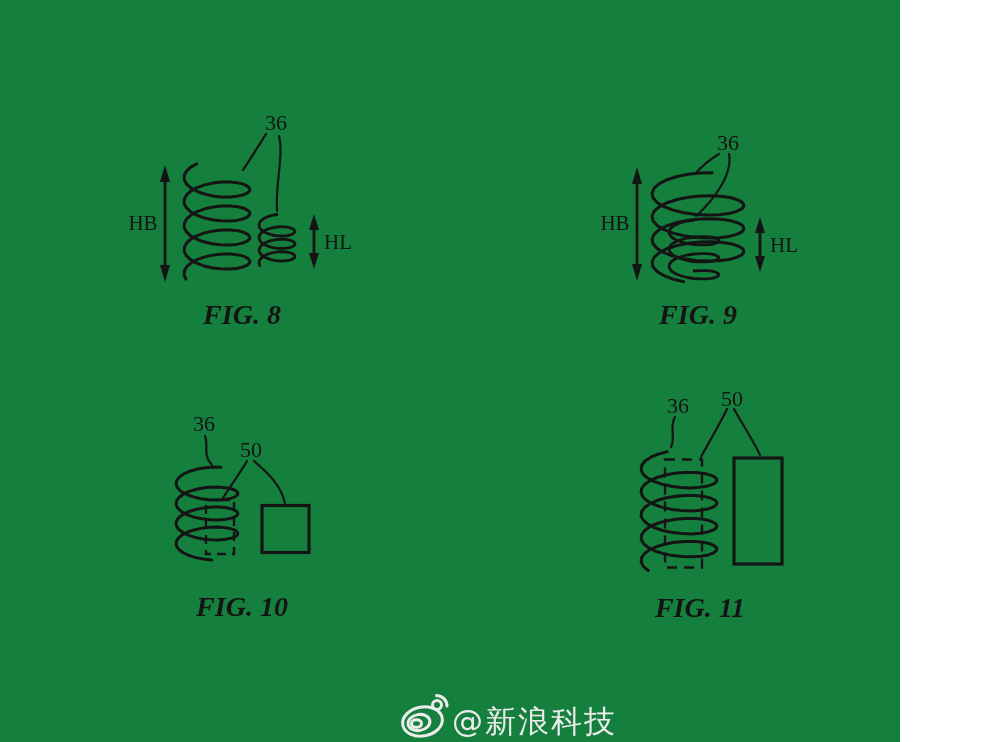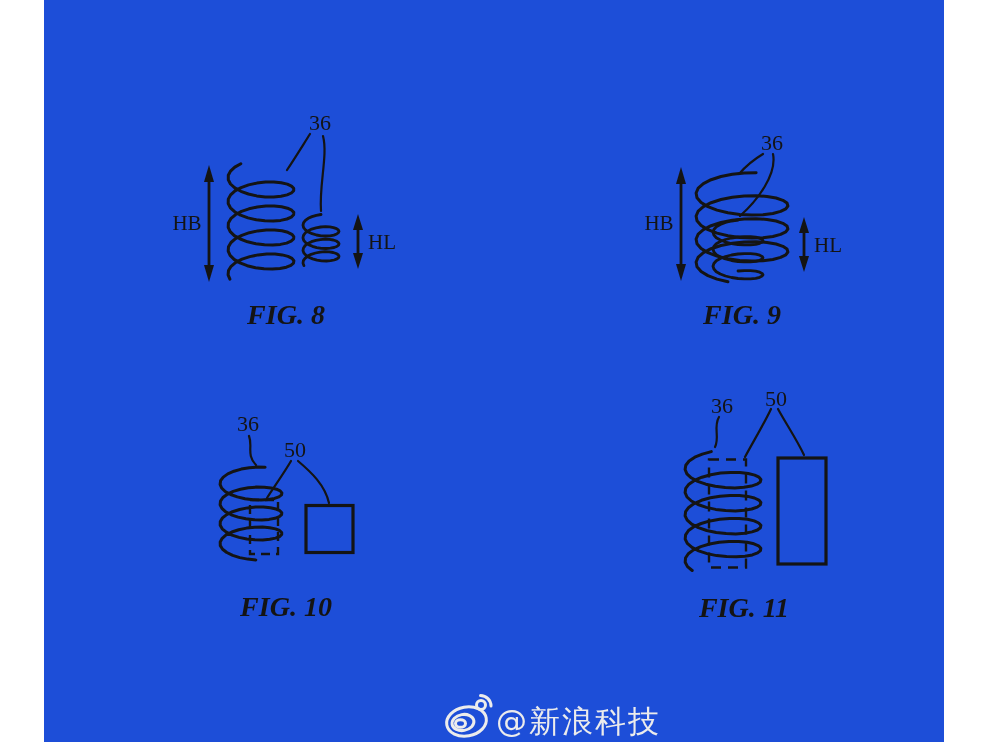--- a/index.html
+++ b/index.html
@@ -1,17 +1,17 @@
 <!DOCTYPE html>
 <html><head>
 <meta charset="utf-8">
 <style>
   html,body{margin:0;padding:0;background:#fff;}
-  .canvas{position:relative;width:900px;height:742px;background:#1d4ed8;overflow:hidden;
-          font-family:"Liberation Serif", serif;margin-left:44px;}
+  .canvas{position:relative;width:900px;height:742px;background:#15803d;overflow:hidden;
+          font-family:"Liberation Serif", serif;}
   svg{position:absolute;left:0;top:0;}
   .wire{fill:none;stroke:#141414;stroke-width:3;stroke-linecap:round;stroke-linejoin:round;}
   .wire-sm{fill:none;stroke:#141414;stroke-width:2.8;stroke-linecap:round;stroke-linejoin:round;}
   .leader{fill:none;stroke:#141414;stroke-width:2.2;stroke-linecap:round;}
   .dimline{stroke:#141414;stroke-width:2.8;}
   .arrowhead{fill:#141414;stroke:none;}
   .dashed{fill:none;stroke:#141414;stroke-width:2.4;}
   .boxsolid{fill:none;stroke:#141414;stroke-width:3.2;}
   text{fill:#141414;}
   .ref{font-size:22px;text-anchor:middle;}

